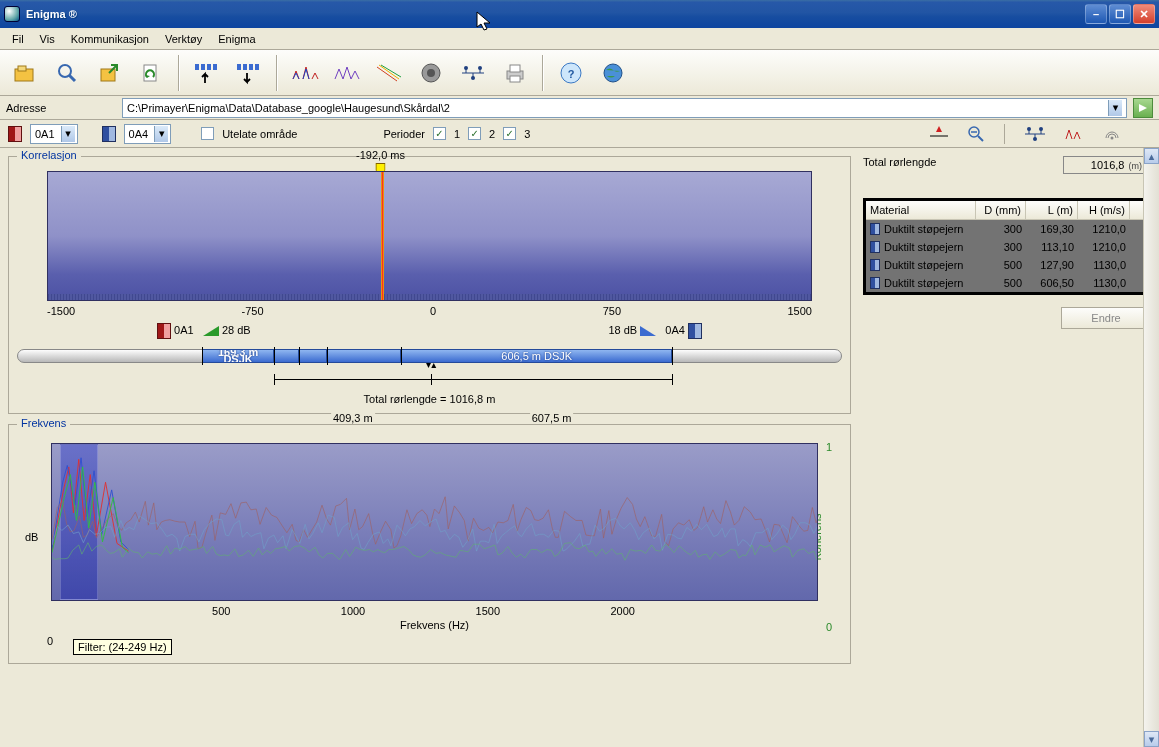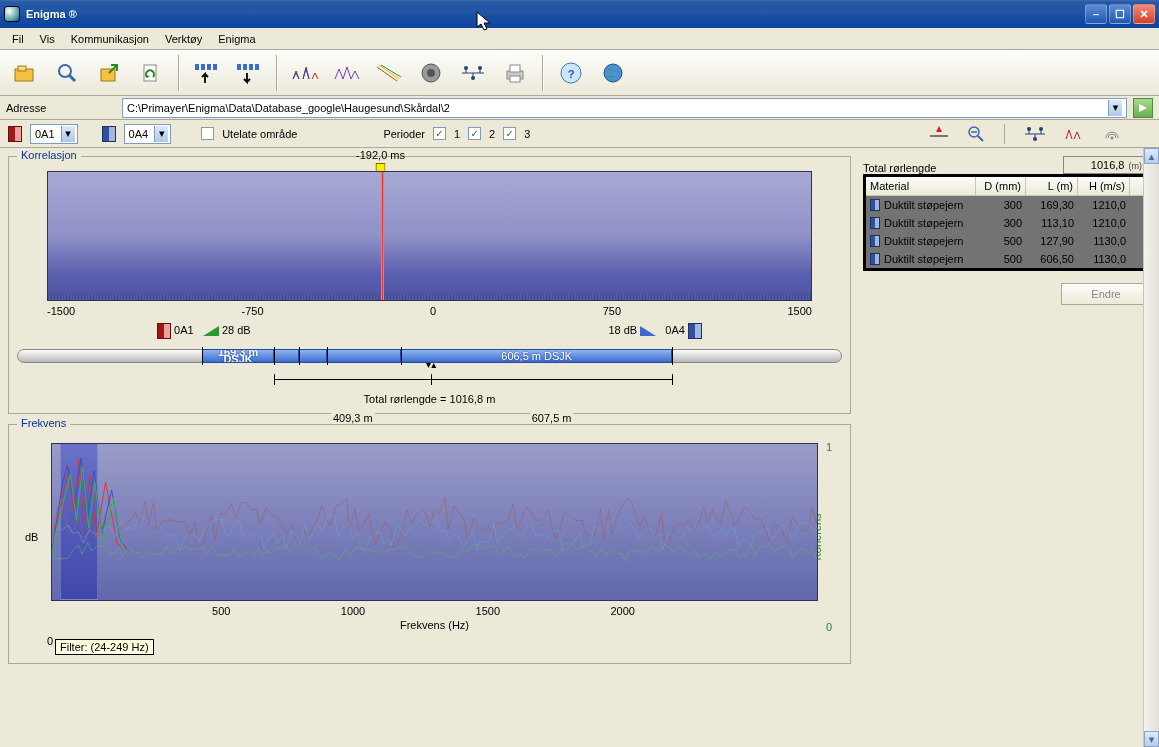--- a/index.html
+++ b/index.html
@@ -86,24 +86,24 @@
 .freqplot .canvas { height: 158px; background: linear-gradient(to bottom, #9a9cc8 0%, #787cb8 60%, #6268ac 100%); border:1px solid #303060; position:relative; overflow:hidden;}
 .freqplot .filterband { position:absolute; left:1%; width:5%; top:0; bottom:0; background: linear-gradient(to bottom, rgba(100,108,200,.9), rgba(60,68,170,.9)); border:1px solid rgba(255,255,255,.2);}
 .freqplot svg.lines { position:absolute; inset:0; }
 .freqplot .xaxis { display:flex; justify-content:space-between; margin-top:4px; }
 .freqplot .xlabel { text-align:center; margin-top:2px;}
 .freqplot .yl { position:absolute; left:-26px; top:50%; transform:translateY(-50%);}
 .freqplot .yr { position:absolute; right:-22px; top:50%; transform: translateY(-50%) rotate(-90deg); color:#2a8a2a;}
 .freqplot .ry1 { position:absolute; right:-14px; top:-2px; color:#2a8a2a;}
 .freqplot .ry0 { position:absolute; right:-14px; bottom:-2px; color:#2a8a2a;}
 .freqplot .x0 { position:absolute; left:-4px; bottom:-16px;}
-.filterinfo { display:inline-block; margin: 8px 0 0 38px; background:#ffffe1; border:1px solid #000; padding:1px 4px;}
-
-
-.ppair { display:flex; align-items:flex-end; gap:2px; margin-bottom:0;}
+.filterinfo { display:inline-block; margin: 8px 0 0 56px; background:#ffffe1; border:1px solid #000; padding:1px 4px;}
+
+
+.ppair { display:flex; align-items:flex-start; gap:2px; margin-bottom:24px;}
 .ppair .box { border:1px solid #888; background:#ece9d8; padding: 2px 8px; display:flex; align-items:baseline; gap:4px; min-width:88px; justify-content:flex-end;}
 .ppair .box .u { font-size:9px; color:#444;}
 .mtable { border:3px solid #000000; background:#737373; }
 .mtable .hdr { display:flex; background: linear-gradient(#fdfdfb,#ece9d8); border-bottom:1px solid #c8c5b4;}
 .mtable .hdr > div { padding: 3px 4px; border-right:1px solid #c8c5b4; }
 .mtable .row { display:flex; padding:1px 0;}
 .mtable .row > div { padding: 2px 4px; }
 .col-m { width: 110px; display:flex; align-items:center; gap:4px;} 
 .col-d { width: 50px; text-align:right;} 
 .col-l { width: 52px; text-align:right;} 

